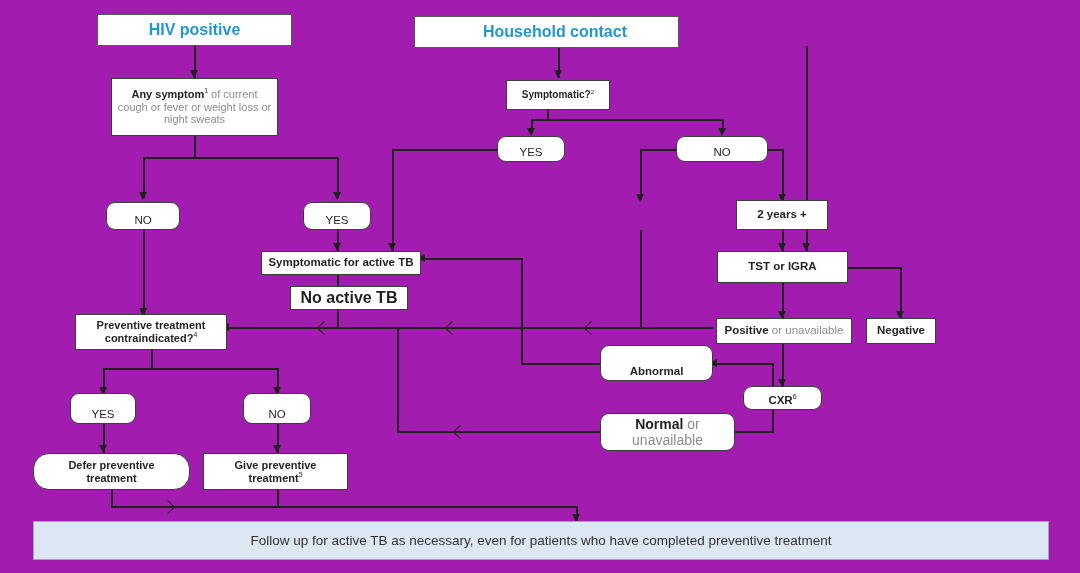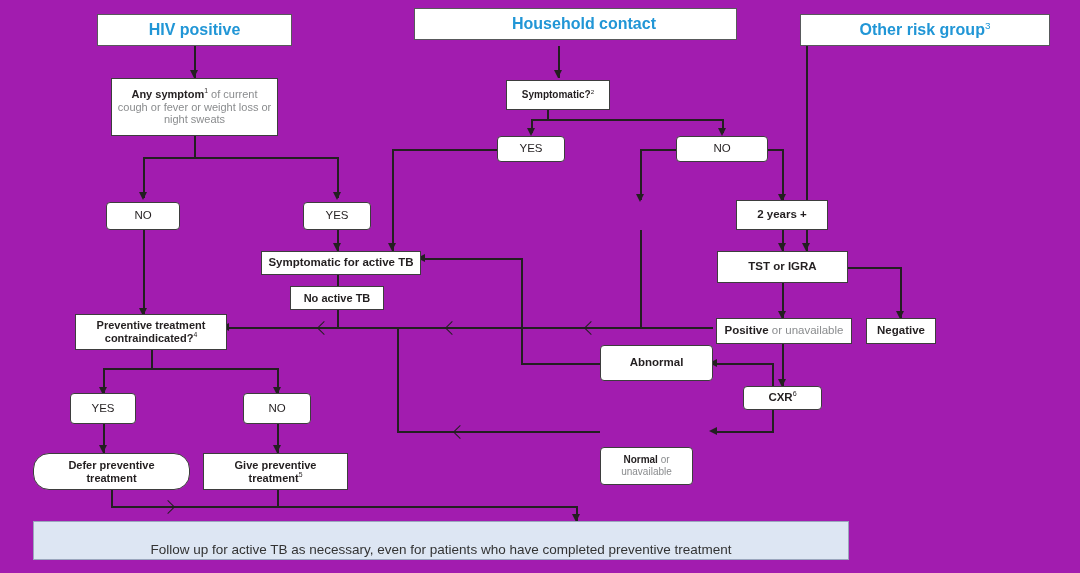--- a/index.html
+++ b/index.html
@@ -13,21 +13,21 @@
     display:flex;align-items:center;justify-content:center;
     text-align:center;
     background:#ffffff;
     border:1.5px solid #3d3d3d;
     color:#231f20;
     line-height:1.18;
     z-index:3;
     padding:1px 3px;
   }
   .node .inner{width:100%;}
-  .rounded{border-radius:4px;}
+  .rounded{border-radius:9px;align-items:flex-end;}
   .bold{font-weight:bold;}
   .grey{color:#8a8c8e;font-weight:normal;}
   sup{font-size:.62em;vertical-align:super;line-height:0;font-weight:normal;}
 
   
   .header{
     border:1.5px solid #58595b;
     color:#2196d6;
     font-weight:bold;
     font-size:16px;
@@ -160,27 +160,24 @@
   <div class="ln lnV" style="left:277px;top:490px;height:17px;"></div>
   <div class="ln lnH" style="left:111px;top:506px;width:466px;"></div>
   <div class="chev-r" style="left:163px;top:502px;"></div>
   <div class="ln lnV" style="left:576px;top:506px;height:15px;"></div>
   <div class="arw arw-d" style="left:572px;top:514px;"></div>
 
   <div class="node header" style="left:97px;top:14px;width:195px;height:32px;">
     <span class="inner">HIV positive</span>
   </div>
 
-  <div class="node header" style="left:414px;top:8px;width:323px;height:32px;padding-left:20px;">
+  <div class="node header" style="left:414px;top:16px;width:265px;height:32px;padding-left:20px;">
     <span class="inner">Household contact</span>
   </div>
 
-  <div class="node header" style="left:800px;top:14px;width:250px;height:32px;">
-    <span class="inner"><span>Other risk group</span><sup>3</sup></span>
-  </div>
 
   <div class="node" style="left:111px;top:78px;width:167px;height:58px;font-size:11px;">
     <span class="inner"><span class="bold">Any symptom</span><sup>1</sup><span class="grey"> of current cough or fever or weight loss or night sweats</span></span>
   </div>
 
   <div class="node" style="left:506px;top:80px;width:104px;height:30px;font-size:10px;">
     <span class="inner bold"><span>Symptomatic?</span><sup>2</sup></span>
   </div>
 
   <div class="node rounded" style="left:497px;top:136px;width:68px;height:26px;font-size:11.5px;">
@@ -198,21 +195,21 @@
   </div>
 
   <div class="node" style="left:736px;top:200px;width:92px;height:30px;font-size:11.5px;">
     <span class="inner bold">2 years +</span>
   </div>
 
   <div class="node" style="left:261px;top:251px;width:160px;height:24px;font-size:11.5px;">
     <span class="inner bold">Symptomatic for active TB</span>
   </div>
 
-  <div class="node" style="left:290px;top:286px;width:94px;height:24px;font-size:11px;">
+  <div class="node" style="left:290px;top:286px;width:118px;height:24px;font-size:16px;">
     <span class="inner bold">No active TB</span>
   </div>
 
   <div class="node" style="left:717px;top:251px;width:131px;height:32px;font-size:11.5px;">
     <span class="inner bold">TST or IGRA</span>
   </div>
 
   <div class="node" style="left:716px;top:318px;width:136px;height:26px;font-size:11.5px;">
     <span class="inner"><span class="bold">Positive</span><span class="grey"> or unavailable</span></span>
   </div>
@@ -222,21 +219,21 @@
   </div>
 
   <div class="node rounded" style="left:600px;top:345px;width:113px;height:36px;font-size:11.5px;">
     <span class="inner bold">Abnormal</span>
   </div>
 
   <div class="node rounded" style="left:743px;top:386px;width:79px;height:24px;font-size:11.5px;">
     <span class="inner bold"><span>CXR</span><sup>6</sup></span>
   </div>
 
-  <div class="node rounded" style="left:600px;top:413px;width:93px;height:38px;font-size:10px;margin-top:34px;">
+  <div class="node rounded" style="left:600px;top:413px;width:135px;height:38px;font-size:14px;">
     <span class="inner"><span class="bold">Normal</span><span class="grey"> or</span><br><span class="grey">unavailable</span></span>
   </div>
 
   <div class="node" style="left:75px;top:314px;width:152px;height:36px;font-size:11px;">
     <span class="inner bold"><span>Preventive treatment</span><br><span>contraindicated?</span><sup>4</sup></span>
   </div>
 
   <div class="node rounded" style="left:70px;top:393px;width:66px;height:31px;font-size:11.5px;">
     <span class="inner">YES</span>
   </div>
@@ -244,17 +241,17 @@
     <span class="inner">NO</span>
   </div>
 
   <div class="node" style="left:33px;top:453px;width:157px;height:37px;font-size:11px;border-radius:16px;">
     <span class="inner bold"><span>Defer preventive</span><br><span>treatment</span></span>
   </div>
   <div class="node" style="left:203px;top:453px;width:145px;height:37px;font-size:11px;">
     <span class="inner bold"><span>Give preventive</span><br><span>treatment</span><sup>5</sup></span>
   </div>
 
-  <div class="node banner" style="left:33px;top:521px;width:816px;height:39px;align-items:flex-end;">
+  <div class="node banner" style="left:33px;top:521px;width:1016px;height:39px;">
     <span class="inner">Follow up for active TB as necessary, even for patients who have completed preventive treatment</span>
   </div>
 
 </div>
 
 </body></html>

